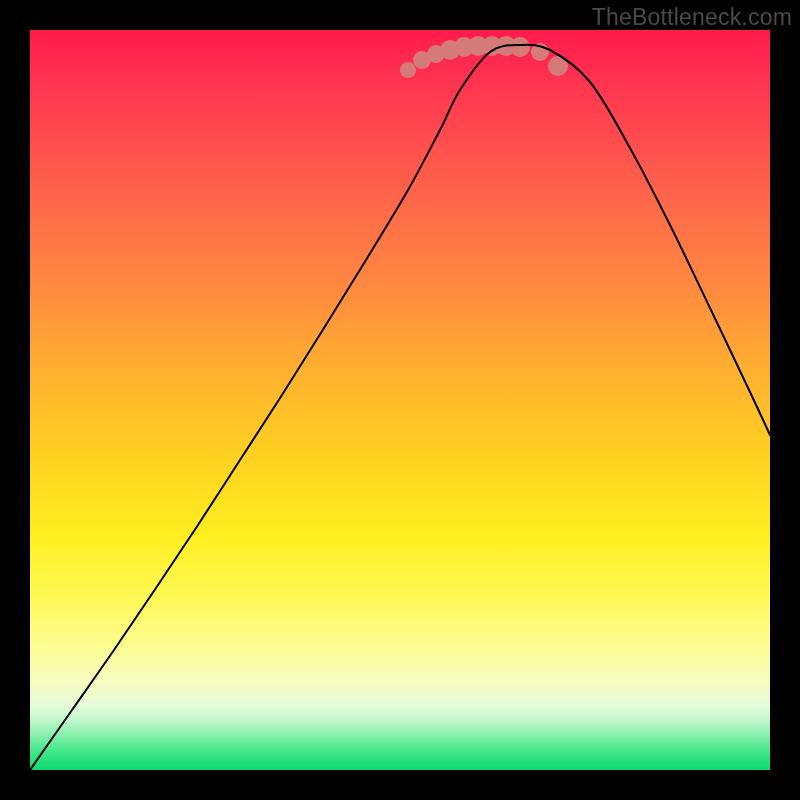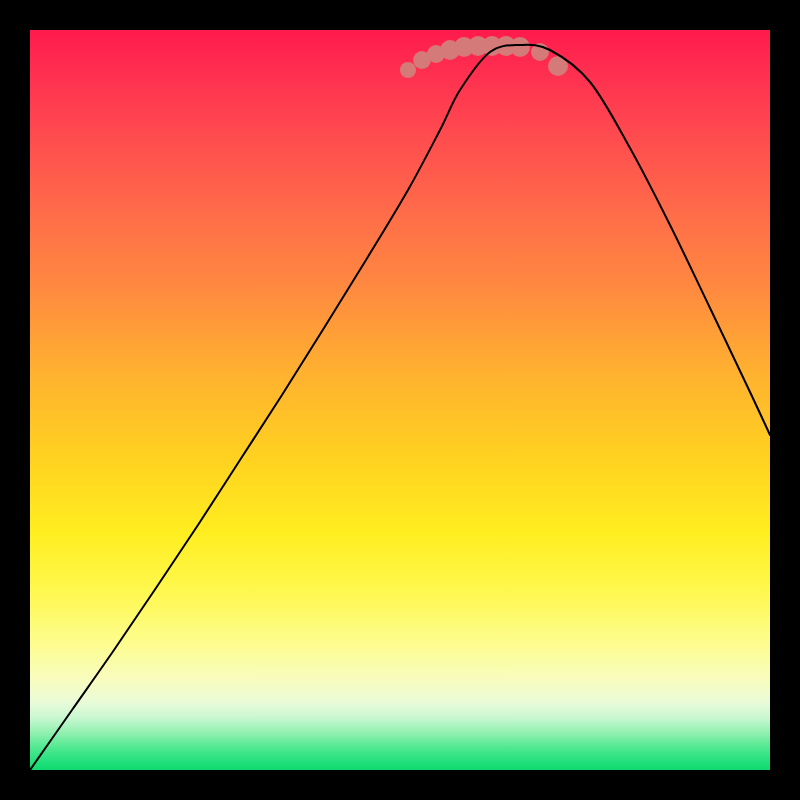--- a/index.html
+++ b/index.html
@@ -58,20 +58,21 @@
     color: #4a4a4a;
     font-size: 23px;
     font-weight: 400;
     letter-spacing: 0.2px;
   }
 </style>
 </head>
 <body>
 
 <div class="frame">
+  <div class="watermark">TheBottleneck.com</div>
   <div class="plot">
     <svg class="curve" viewBox="0 0 740 740">
       <g id="marker-layer">
           <circle cx="378" cy="40" r="8" fill="#d47a78"></circle>
           <circle cx="392" cy="30" r="9" fill="#d47a78"></circle>
           <circle cx="406" cy="24" r="9" fill="#d47a78"></circle>
           <circle cx="420" cy="20" r="10" fill="#d47a78"></circle>
           <circle cx="434" cy="17" r="10" fill="#d47a78"></circle>
           <circle cx="448" cy="16" r="10" fill="#d47a78"></circle>
           <circle cx="462" cy="16" r="10" fill="#d47a78"></circle>

